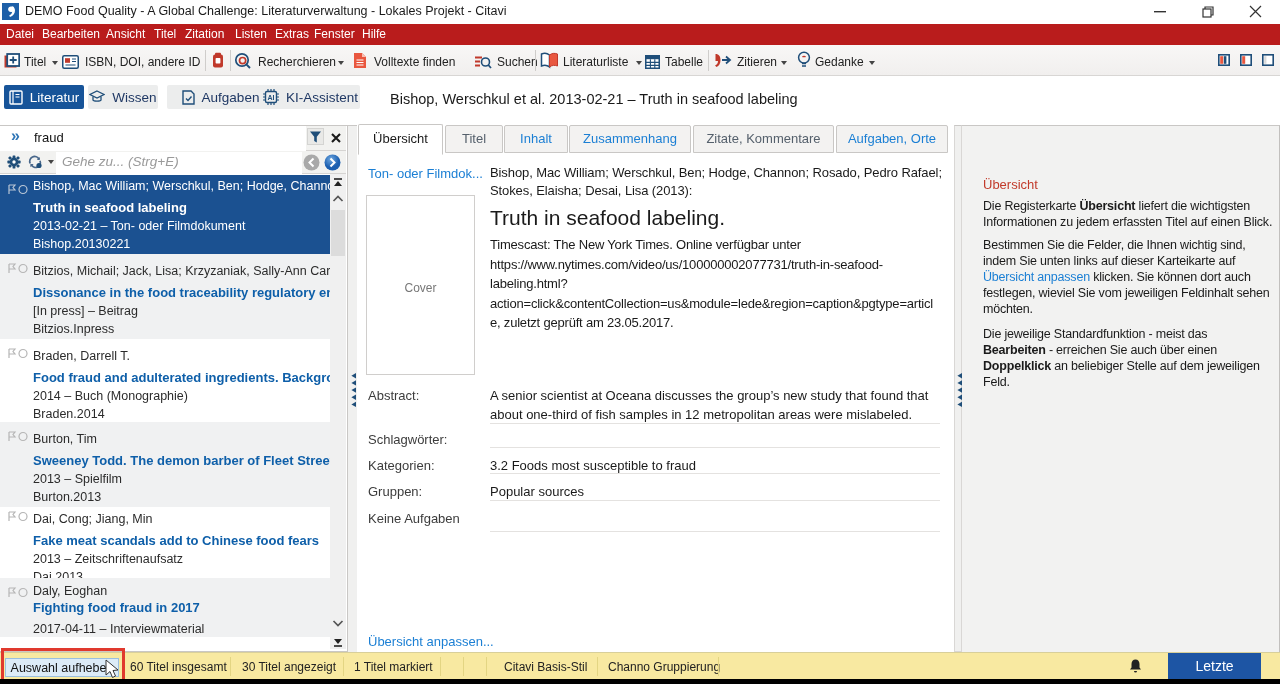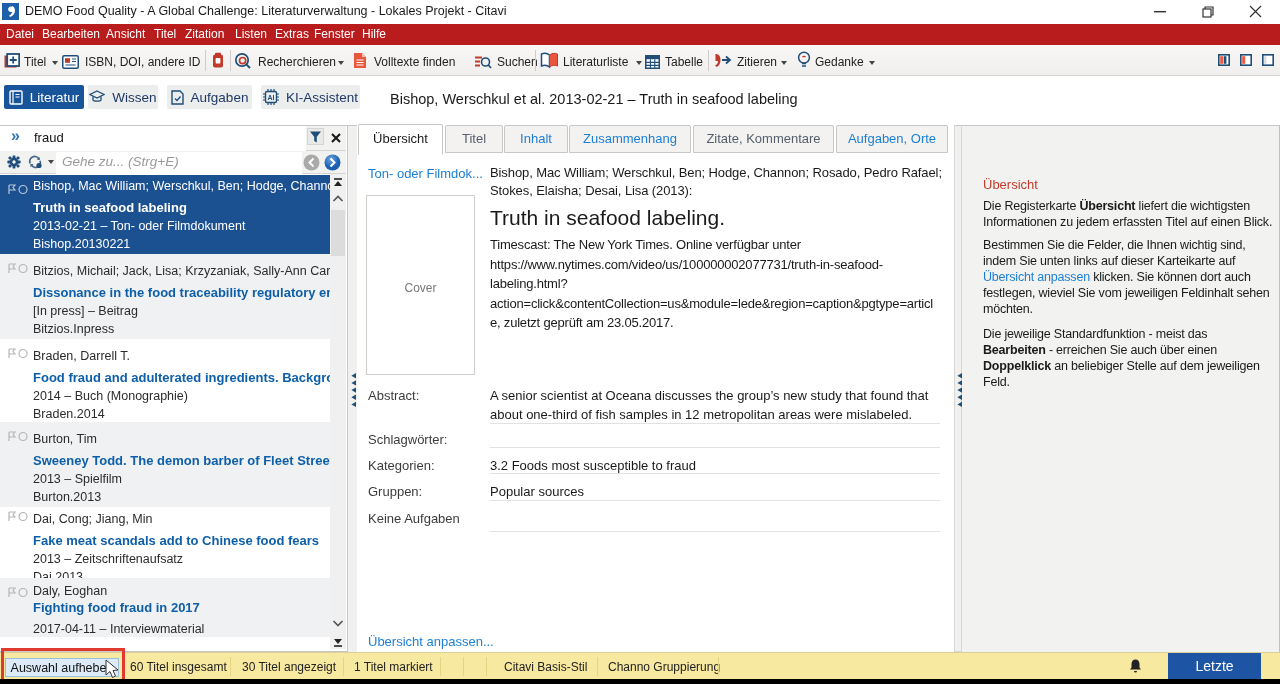--- a/index.html
+++ b/index.html
@@ -203,21 +203,21 @@
 <div class="abs" id="navrow">
   <div class="navbtn active" style="left:4px;width:80px"><svg width="14" height="15" viewBox="0 0 14 15">
         <rect x="1" y="1" width="12" height="13" rx="1" fill="none" stroke="#fff" stroke-width="1.4"></rect>
         <path d="M4 1v13" stroke="#fff" stroke-width="1.2"></path>
         <path d="M6.5 4.5h4M6.5 7h4" stroke="#fff" stroke-width="1.1"></path>
       </svg>Literatur</div>
   <div class="navbtn idle" style="left:88px;width:70px"><svg width="16" height="14" viewBox="0 0 16 14">
         <path d="M8 1 L15 4.5 L8 8 L1 4.5Z" fill="none" stroke="#1F4E79" stroke-width="1.3"></path>
         <path d="M4 6.5 V10 C4 11.5 12 11.5 12 10 V6.5" fill="none" stroke="#1F4E79" stroke-width="1.3"></path>
       </svg>Wissen</div>
-  <div class="navbtn idle" style="left:167px;width:85px"><svg width="13" height="15" viewBox="0 0 13 15">
+  <div class="navbtn idle" style="left:167px;width:107px"><svg width="13" height="15" viewBox="0 0 13 15">
         <path d="M1 1 H9 L12 4 V14 H1 Z" fill="none" stroke="#1F4E79" stroke-width="1.4"></path>
         <path d="M4 8.5 L6 10.5 L9.5 6.5" fill="none" stroke="#1F4E79" stroke-width="1.4"></path>
       </svg>Aufgaben</div>
   <div class="navbtn idle" style="left:261px;width:99px"><svg width="16" height="16" viewBox="0 0 16 16">
         <rect x="2.5" y="2.5" width="11" height="11" rx="1.5" fill="none" stroke="#1F4E79" stroke-width="1.4"></rect>
         <g stroke="#1F4E79" stroke-width="1.2">
           <path d="M5 0v2M8 0v2M11 0v2M5 14v2M8 14v2M11 14v2M0 5h2M0 8h2M0 11h2M14 5h2M14 8h2M14 11h2"></path>
         </g>
         <text x="8" y="11" text-anchor="middle" font-size="7" font-weight="bold" fill="#1F4E79" font-family="Liberation Sans">AI</text>
       </svg>KI-Assistent</div>

